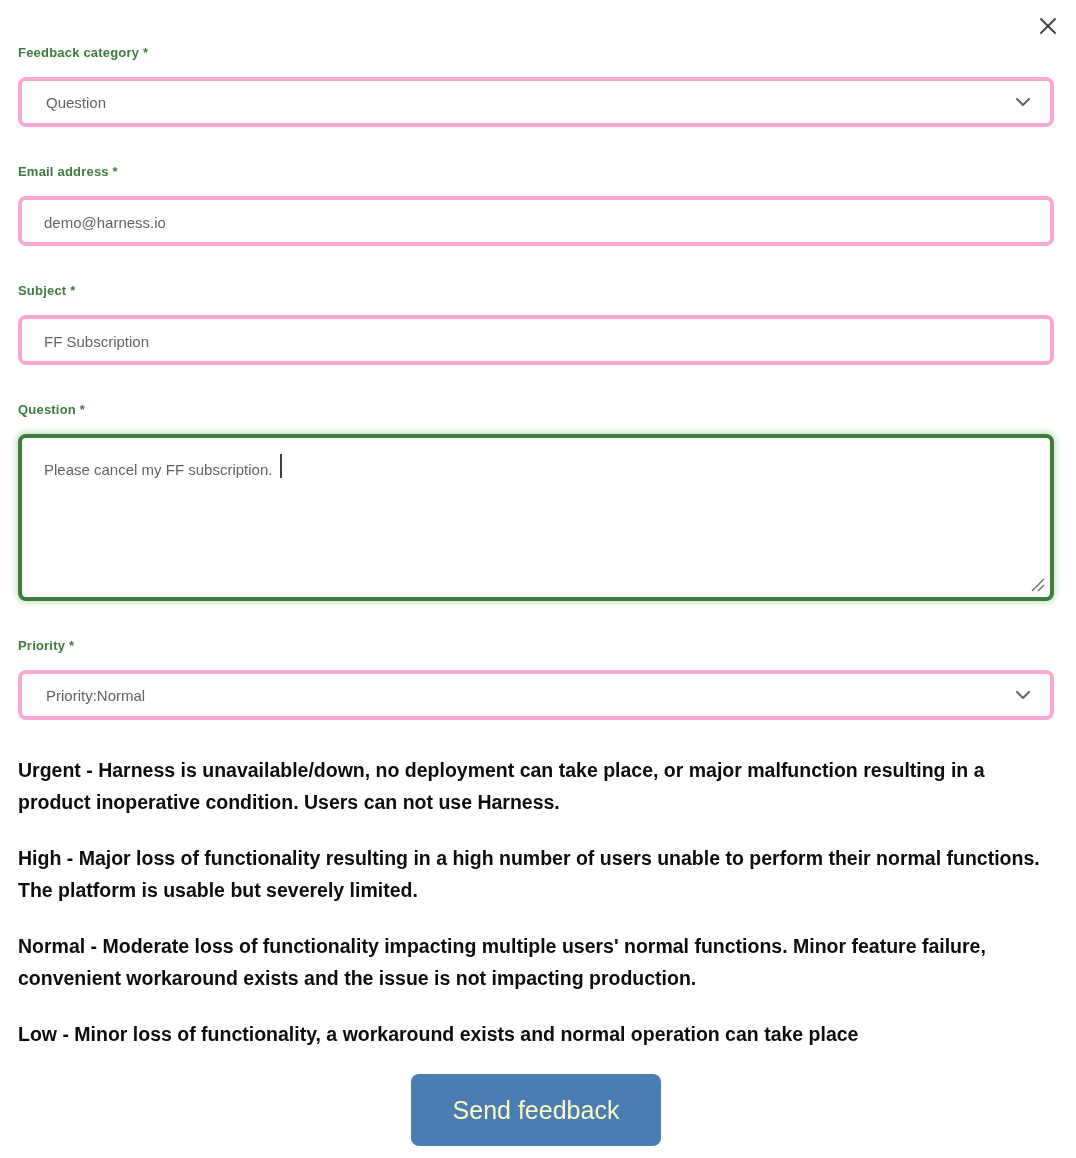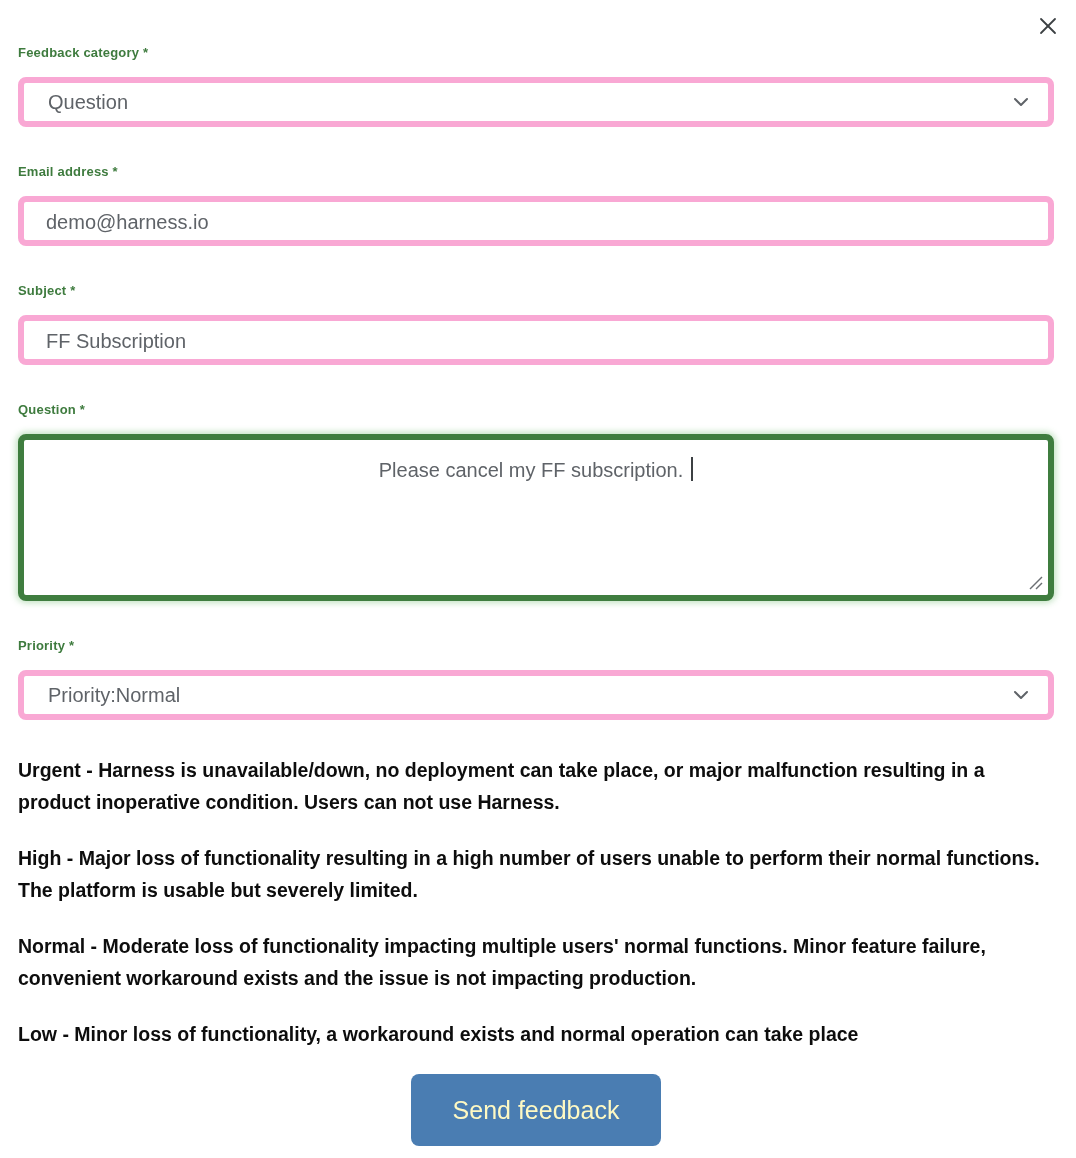--- a/index.html
+++ b/index.html
@@ -37,25 +37,25 @@
     display: block;
     color: #3e7b3e;
     font-weight: bold;
     font-size: 13px;
     line-height: 22px;
     margin-bottom: 13px;
     letter-spacing: 0.2px;
   }
   .select-box, .text-input, .textarea-box {
     width: 100%;
-    border: 6px solid #f9a8d4;
+    border: 4px solid #f9a8d4;
     border-radius: 8px;
     background: #ffffff;
     font-family: "Liberation Sans", sans-serif;
-    font-size: 20px;
+    font-size: 15px;
     color: #5f6368;
   }
   .select-box {
     height: 50px;
     display: flex;
     align-items: center;
     justify-content: space-between;
     padding: 0 16px 0 24px;
     cursor: pointer;
   }
@@ -65,21 +65,20 @@
     outline: none;
   }
   .textarea-box {
     height: 167px;
     padding: 16px 22px;
     line-height: 28px;
     position: relative;
     border-color: #3f7d3f;
     box-shadow: 0 0 6px 2px rgba(120, 190, 120, 0.45);
     cursor: text;
-    text-align: center;
   }
   .caret {
     display: inline-block;
     width: 2px;
     height: 24px;
     background: #3c4043;
     vertical-align: text-bottom;
     margin-left: 8px;
   }
   .resize-handle {

